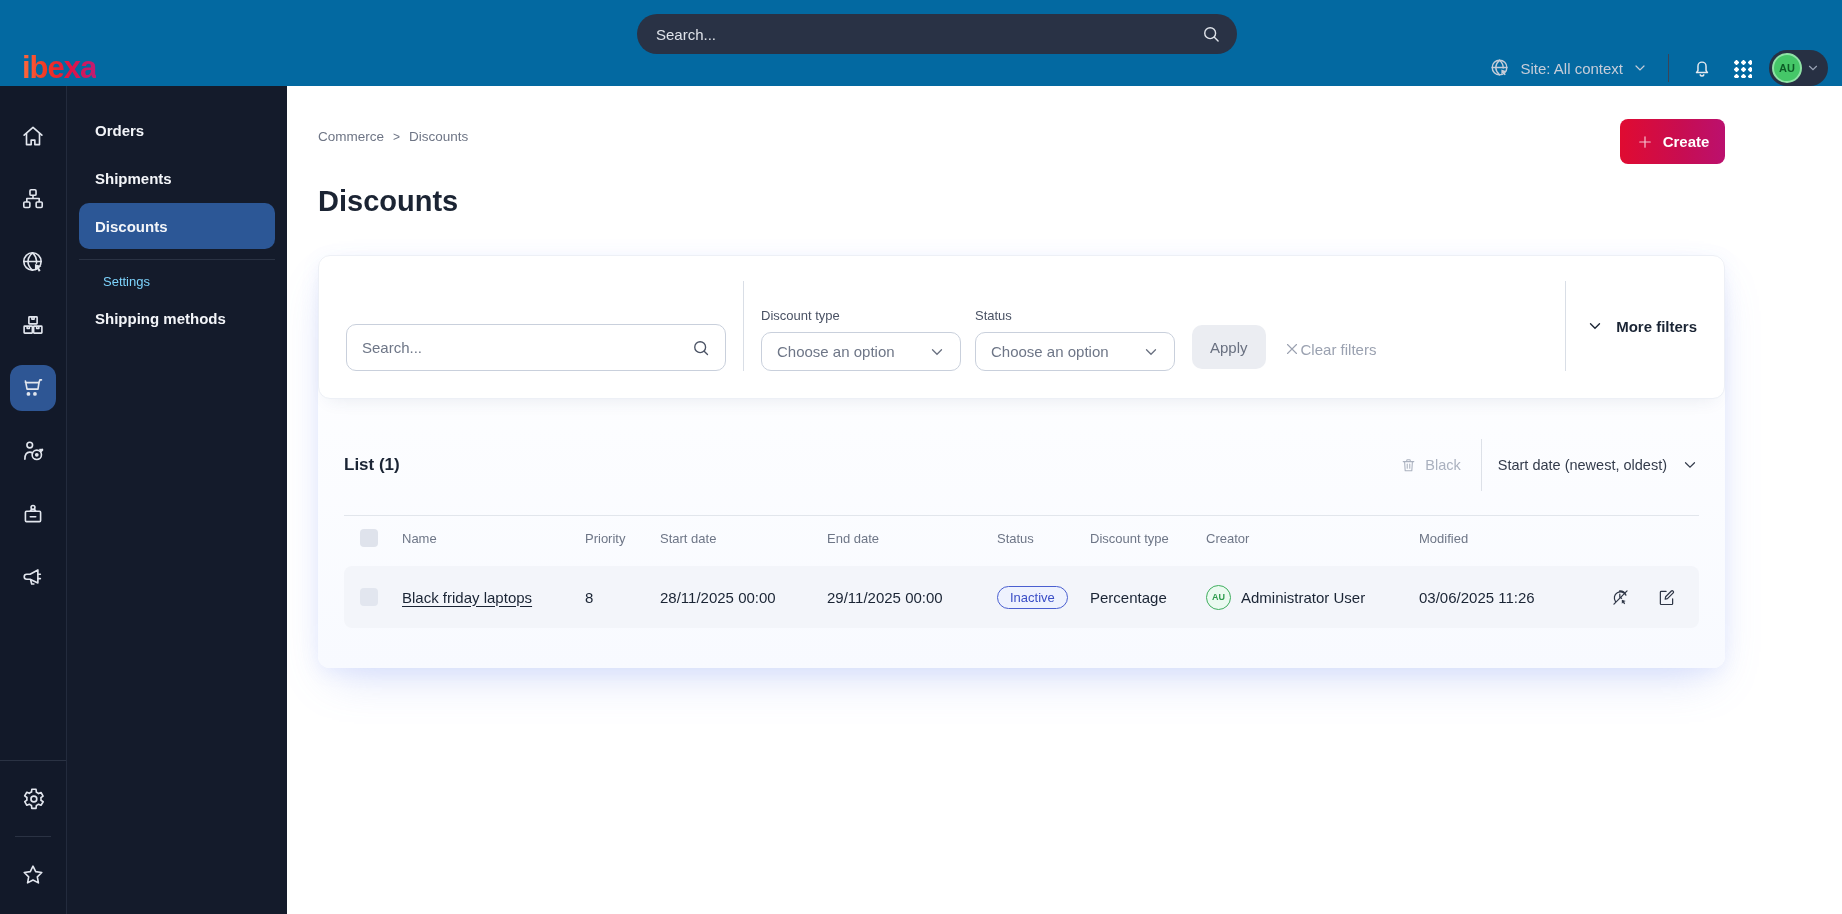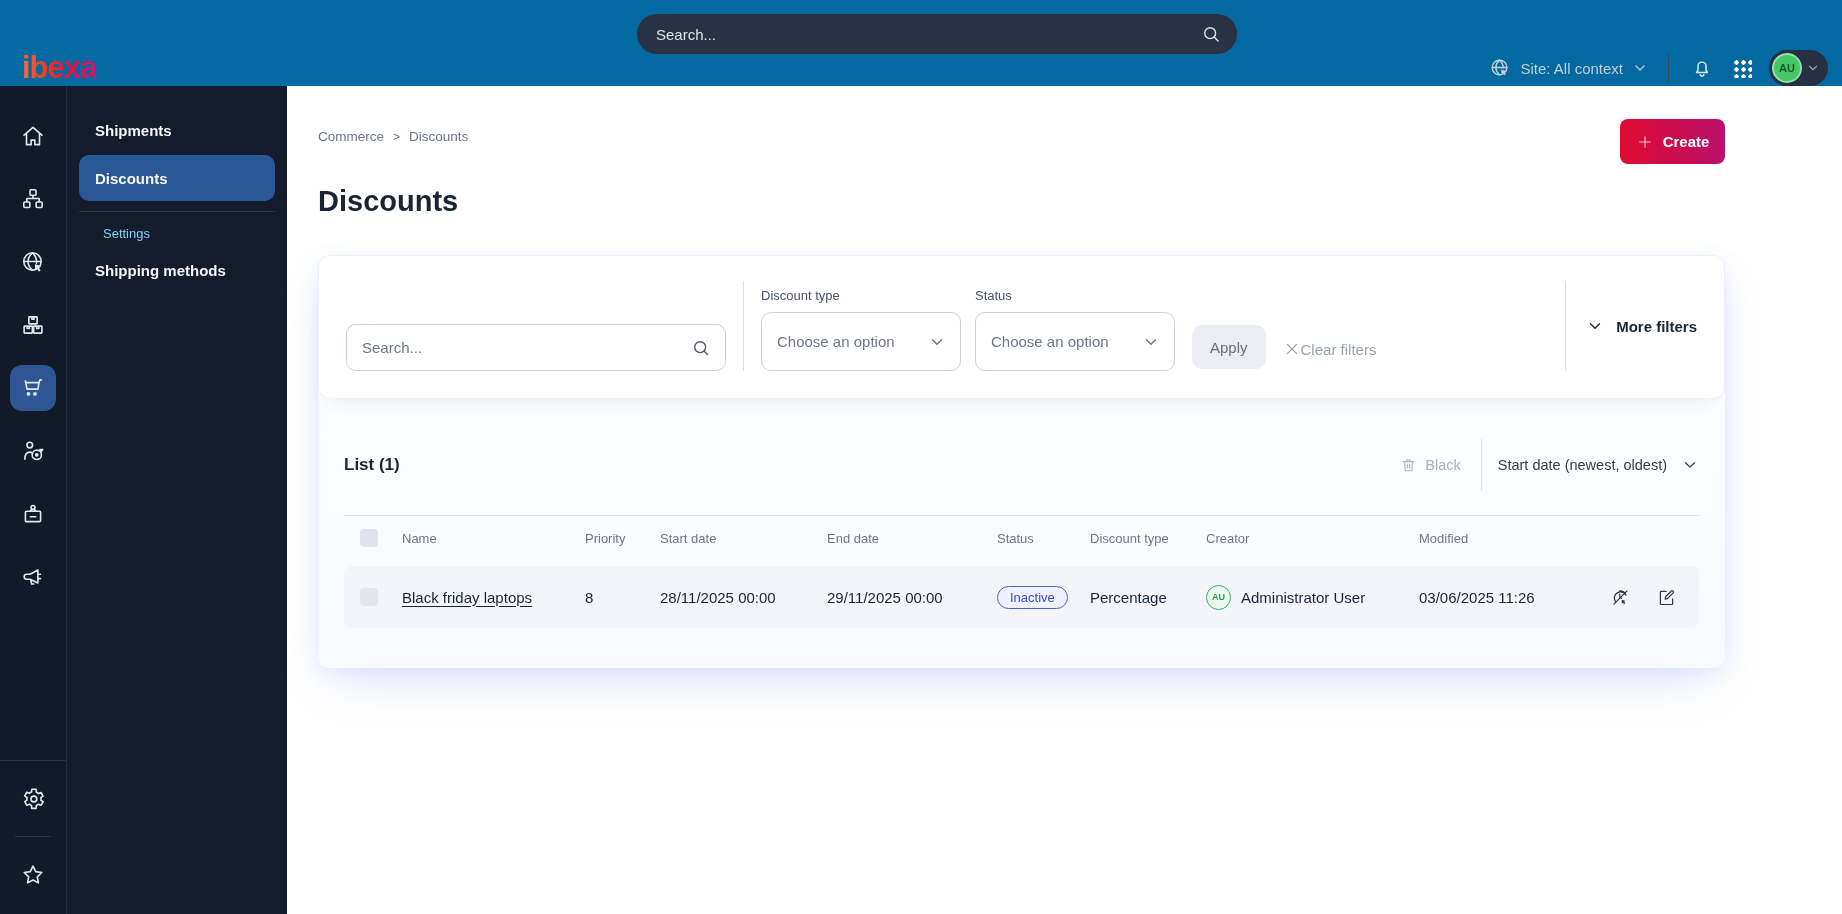--- a/index.html
+++ b/index.html
@@ -86,21 +86,21 @@
   .filter-card { background:#fff; border:1px solid #edf0f6; border-radius:12px; position:relative; z-index:2;
     padding:25px 27px 27px; box-shadow:0 10px 18px -10px rgba(40,60,110,.10);
     display:flex; align-items:flex-end; }
   .field { display:flex; flex-direction:column; }
   .field-label { font-size:13px; color:#4a5264; margin-bottom:9px; }
   .input-search { width:380px; height:47px; border:1px solid #c9d0dc; border-radius:10px;
     display:flex; align-items:center; padding:0 14px 0 15px; color:#6e7687; }
   .input-search input { flex:1; border:none; outline:none; font-size:15px; color:#434b5c; font-family:inherit; }
   .input-search input::placeholder { color:#6e7687; }
   .f-vsep { width:1px; background:#d9dee6; align-self:stretch; margin:0 17px; }
-  .dropdown { width:200px; height:59px; border:1px solid #c9d0dc; border-radius:10px;
+  .dropdown { width:200px; height:39px; border:1px solid #c9d0dc; border-radius:10px;
     display:flex; align-items:center; justify-content:space-between; padding:0 14px 0 15px;
     font-size:15px; color:#6e7687; cursor:pointer; background:#fff; }
   .dd-gap { width:14px; }
   .btn-apply { margin-left:17px; height:44px; padding:0 18px; border:none; border-radius:10px;
     background:#ebedf2; color:#697080; font-size:15px; font-family:inherit; cursor:pointer; align-self:flex-end; margin-bottom:2px; }
   .clear-filters { margin-left:17px; display:flex; align-items:center; color:#9aa1b0;
     font-size:15px; cursor:pointer; align-self:flex-end; margin-bottom:13px; }
   .more-filters { margin-left:auto; display:flex; align-items:center; gap:12px; align-self:center;
     font-size:15px; font-weight:700; color:#1a2434; cursor:pointer; padding-left:20px; border-left:1px solid #d9dee6;
     height:90px; }
@@ -285,20 +285,23 @@
           <svg class="ic" width="26" height="26" viewBox="0 0 24 24" fill="none" stroke="currentColor" stroke-width="1.5" stroke-linejoin="round">
                 <path d="M12 3.8l2.5 5.1 5.6.8-4.1 4 1 5.6-5-2.7-5 2.7 1-5.6-4.1-4 5.6-.8z"></path>
               </svg>
         </span>
           </div>
       </div>
     </div>
 
     <div class="sidebar">
       <div class="navitem">
+        <span>Orders</span>
+      </div>
+      <div class="navitem">
         <span>Shipments</span>
       </div>
       <div class="navitem active">
         <span>Discounts</span>
       </div>
       <div class="side-div"></div>
       <div class="side-label">Settings</div>
       <div class="navitem">
         <span>Shipping methods</span>
       </div>

